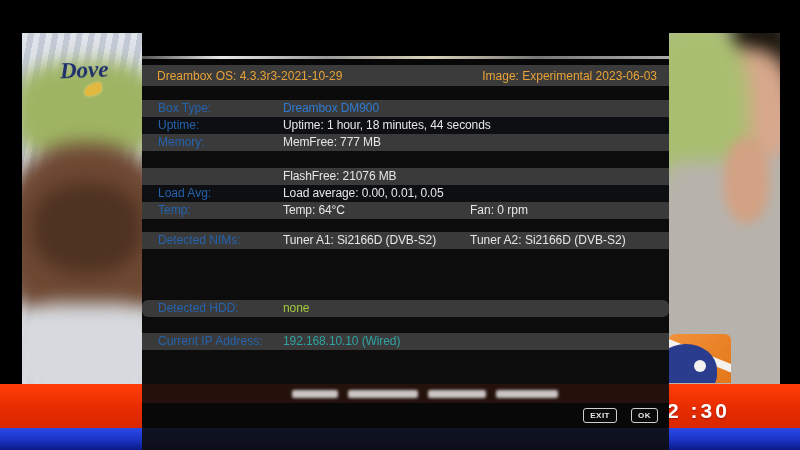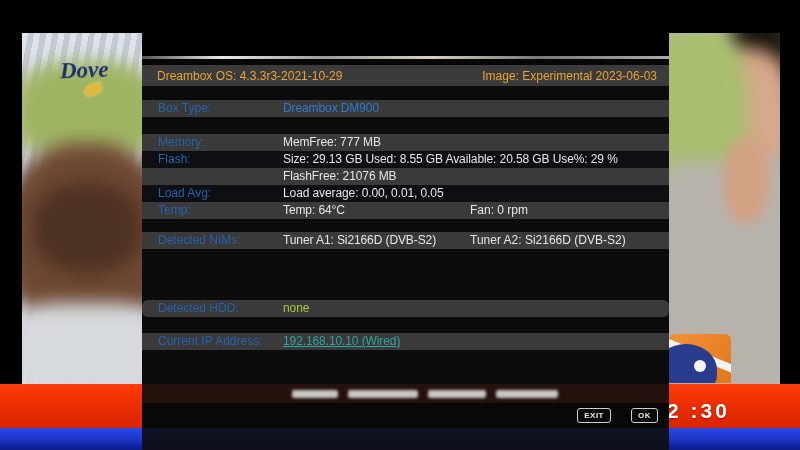--- a/index.html
+++ b/index.html
@@ -68,25 +68,25 @@
 
   #rows-area { position:absolute; left:0; top:75px; width:527px; height:384px; background:rgba(13,13,13,.9);padding-left:46px; }
   .info-row { position:absolute; left:0; width:527px; height:17px; font-size:12px; line-height:17px; }
   .info-row.shade { background:#3a3a3a; }
   .info-row.dark  { background:#0d0f13; }
   .row-label { position:absolute; left:16px; color:#2563ae; }
   .row-value { position:absolute; left:141px; color:#e6e6e6; white-space:nowrap; letter-spacing:-.1px; }
   .row-value2 { position:absolute; left:328px; color:#e6e6e6; white-space:nowrap; }
   .v-blue  .row-value { color:#2f7ad2; }
   .v-green .row-value { color:#a3c93a; }
-  .v-teal  .row-value { color:#2fa3a3;text-decoration:underline; }
+  .v-teal  .row-value { color:#2fa3a3; }
   .r0 { top:0; }  .r1 { top:17px; } .r2 { top:34px; } .r3 { top:51px; } .r4 { top:68px; }
   .r5 { top:85px; } .r6 { top:102px; } .r7 { top:132px; } .r8 { top:200px;border-radius:6px; } .r9 { top:233px; }
   #footer-bar { position:absolute; left:0; top:378px; width:527px; height:25px; background:rgba(8,8,8,.96);
-    display:flex; justify-content:flex-end; align-items:center; gap:20px; padding-right:11px; }
+    display:flex; justify-content:flex-end; align-items:center; gap:14px; padding-right:11px; }
   .btn { font-size:8px; font-weight:bold; color:#e8e8e8; background:#0a0a0a; border:1px solid #cfcfcf;
     border-radius:3px; padding:2px 6px; letter-spacing:.5px; cursor:pointer; }
 </style>
 </head>
 <body>
 
 <div id="screen">
 
   <div class="photo" id="photo-left">
     <div class="blob green"></div>
@@ -121,27 +121,27 @@
       <span>Dreambox OS: 4.3.3r3-2021-10-29</span>
       <span>Image: Experimental 2023-06-03</span>
     </div>
     <div id="gap2"></div>
 
     <div id="rows-area">
       <div class="info-row shade v-blue r0">
         <span class="row-label">Box Type:</span>
         <span class="row-value">Dreambox DM900</span>
       </div>
+      <div class="info-row dark r1">
+        <span class="row-label">Uptime:</span>
+        <span class="row-value">Uptime: 1 hour, 18 minutes, 44 seconds</span>
+      </div>
       <div class="info-row shade r2">
         <span class="row-label">Memory:</span>
         <span class="row-value">MemFree: 777 MB</span>
-      </div>
-      <div class="info-row dark r3">
-        <span class="row-label">Flash:</span>
-        <span class="row-value">Size: 29.13 GB Used: 8.55 GB Available: 20.58 GB Use%: 29 %</span>
       </div>
       <div class="info-row shade r4">
         <span class="row-label"></span>
         <span class="row-value">FlashFree: 21076 MB</span>
       </div>
       <div class="info-row dark r5">
         <span class="row-label">Load Avg:</span>
         <span class="row-value">Load average: 0.00, 0.01, 0.05</span>
       </div>
       <div class="info-row shade r6">

